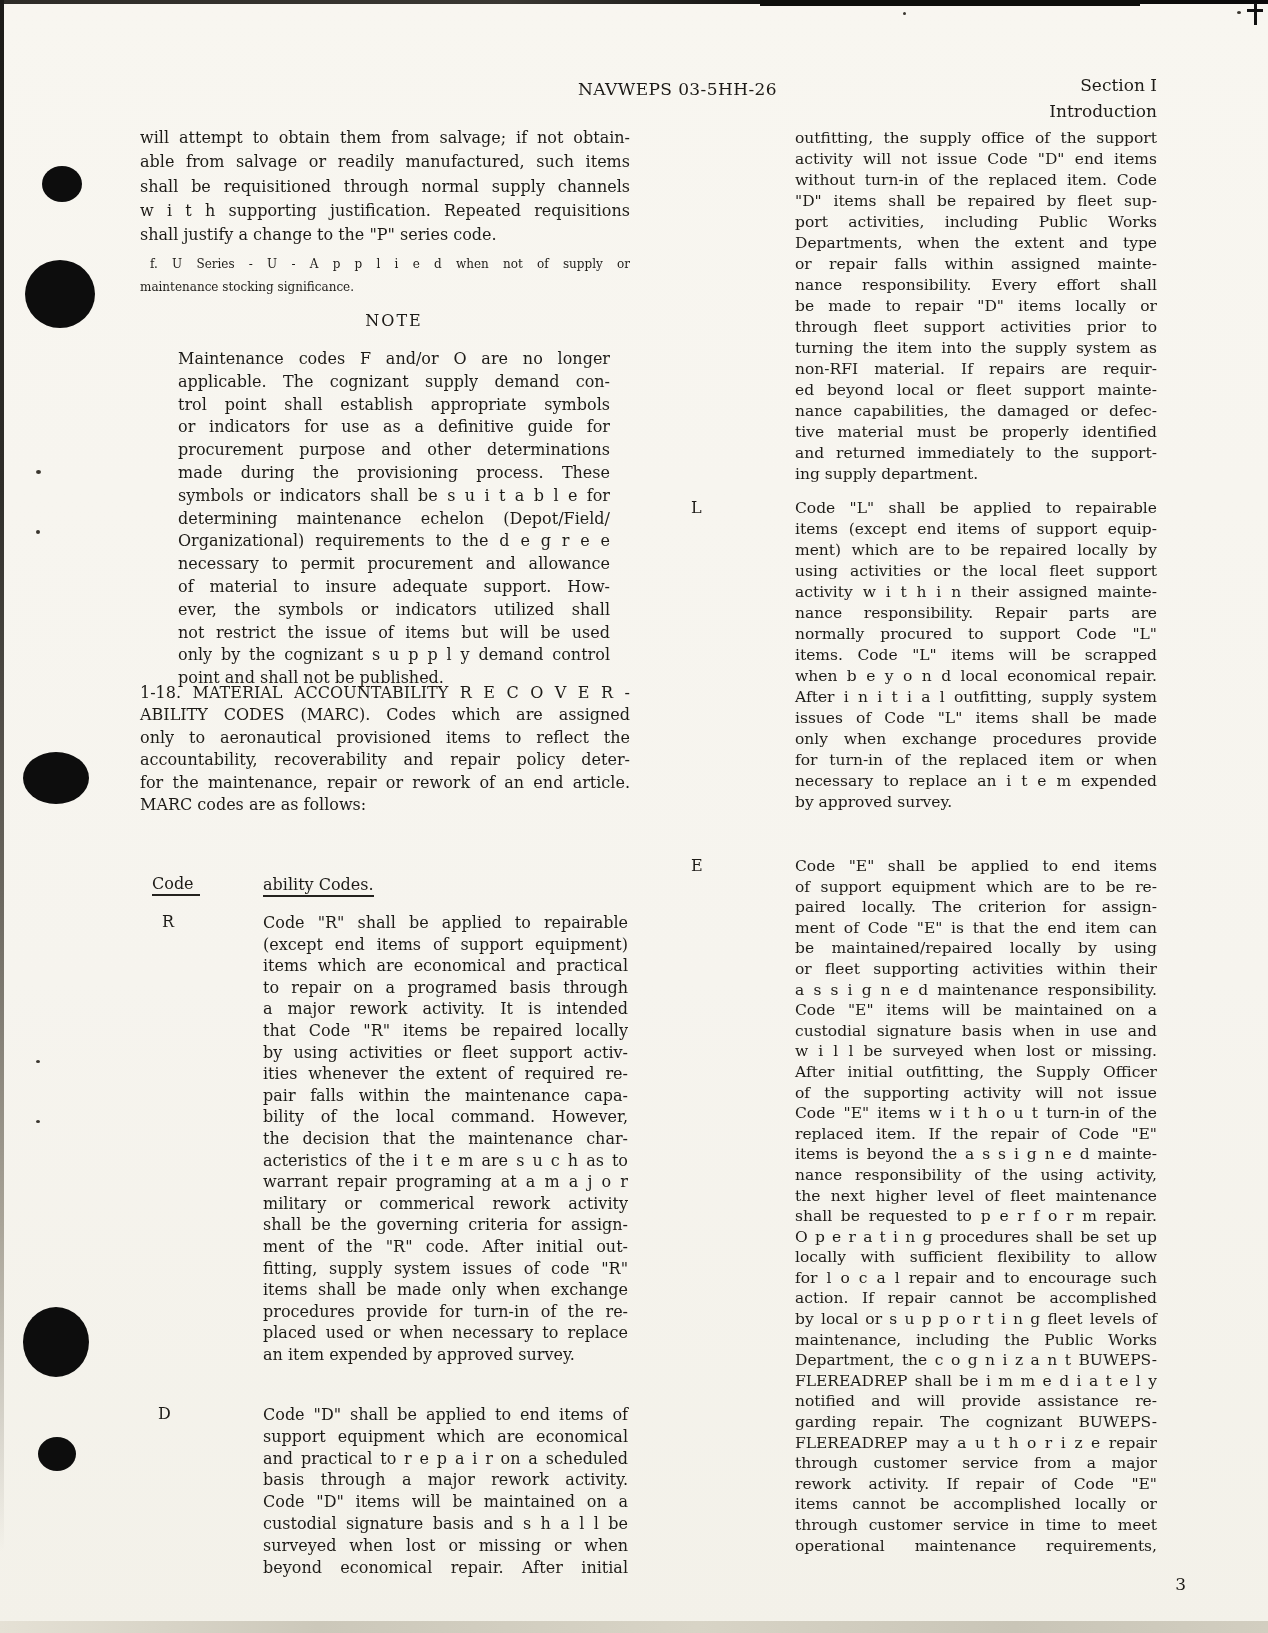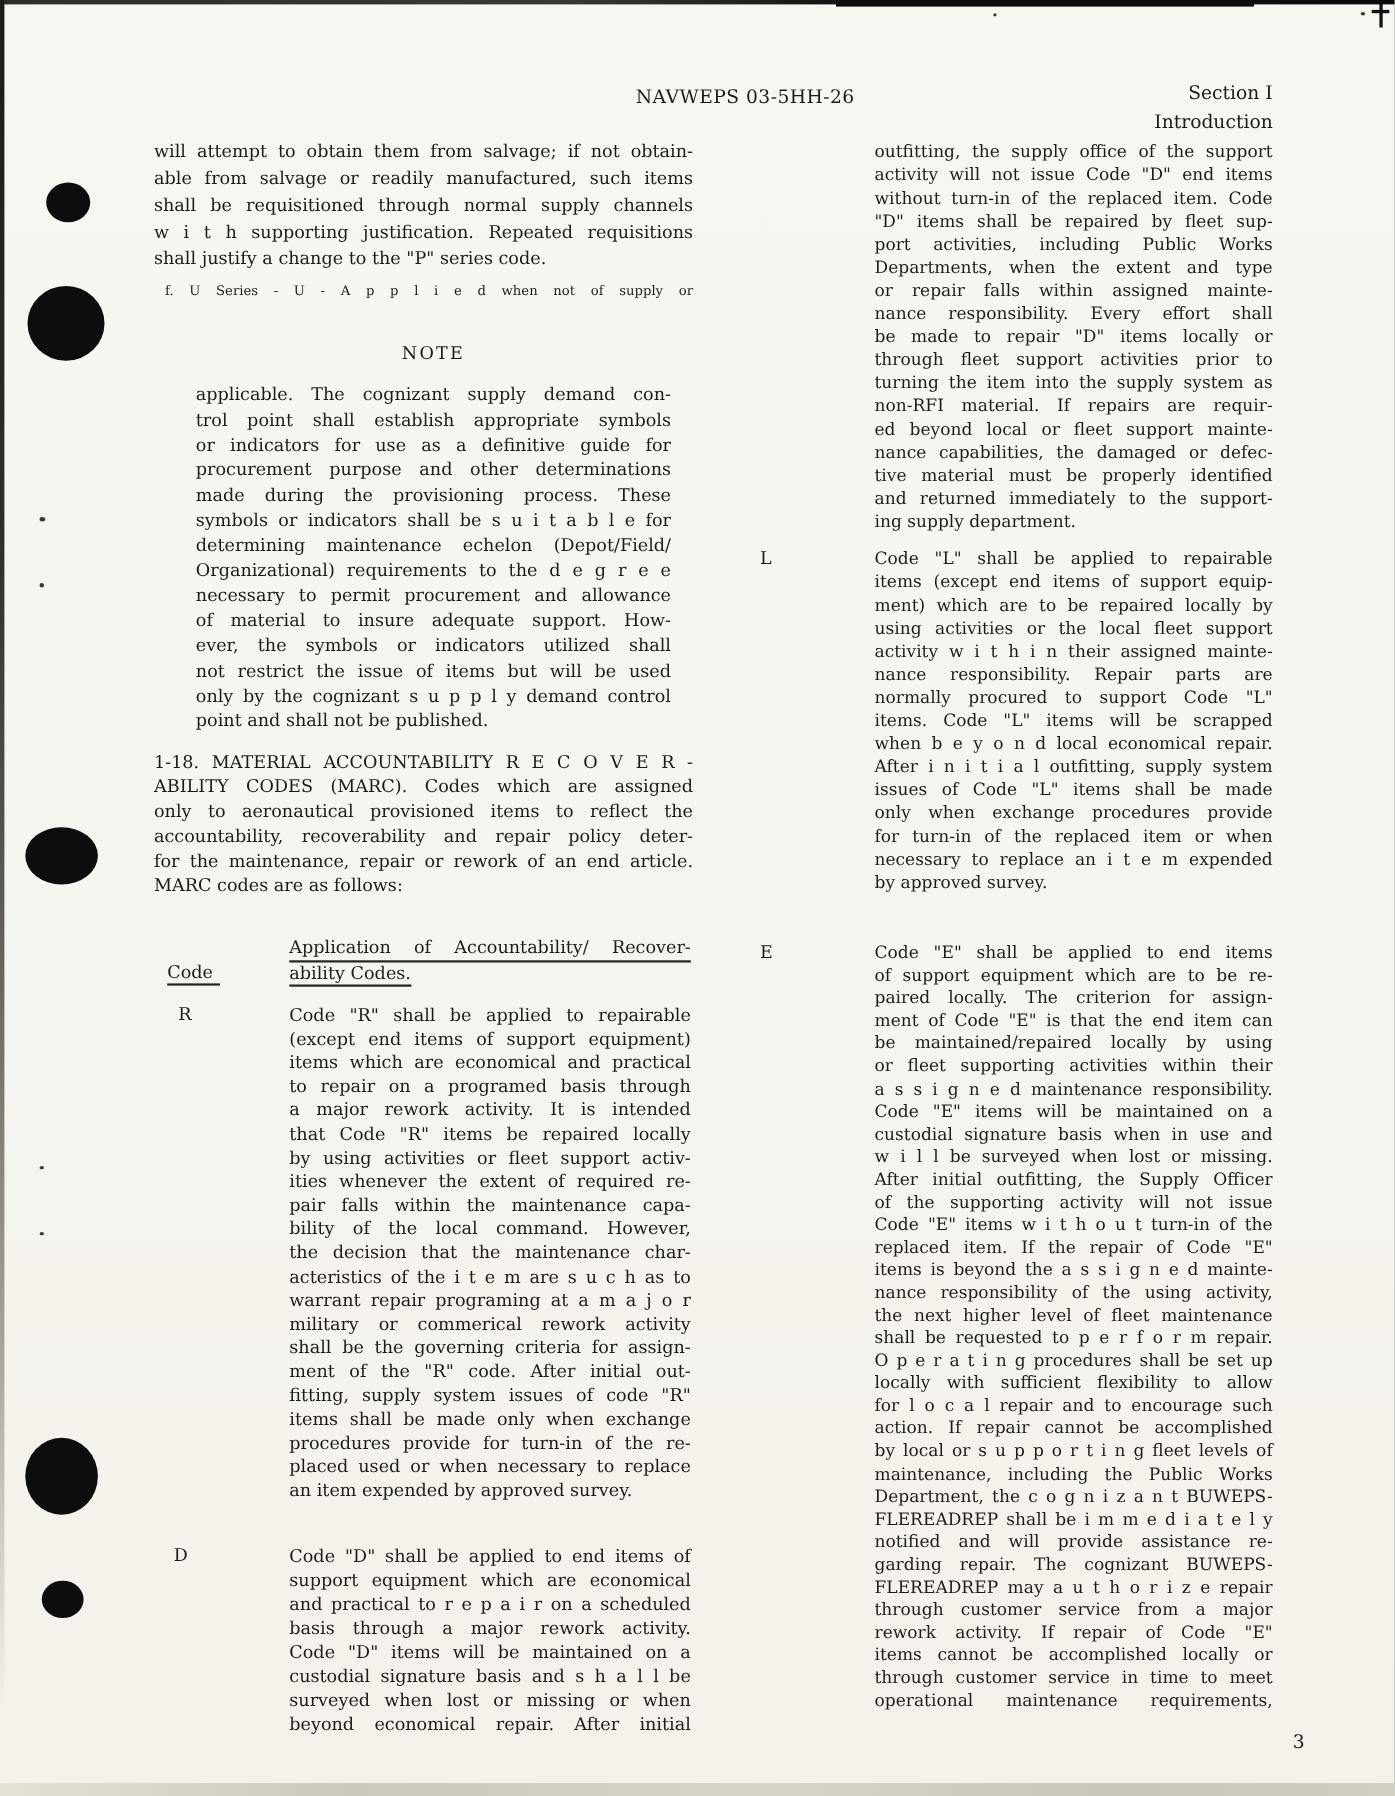--- a/index.html
+++ b/index.html
@@ -77,23 +77,25 @@
 
   <div class="blk" id="para1">
       <div class="tline">will attempt to obtain them from salvage; if not obtain-</div>
       <div class="tline">able from salvage or readily manufactured,  such items</div>
       <div class="tline">shall be requisitioned through normal supply channels</div>
       <div class="tline">w i t h  supporting justification.   Repeated requisitions</div>
       <div class="tline endline">shall justify a change to the "P" series code.</div>
     </div>
   <div class="blk" id="paraf">
       <div class="tline">f.  U Series - U - A p p l i e d  when not of supply  or</div>
+      <div class="tline endline">maintenance stocking significance.</div>
     </div>
   <div class="note-head">NOTE</div>
   <div class="blk" id="notep">
+      <div class="tline">Maintenance  codes  F  and/or  O  are  no longer</div>
       <div class="tline">applicable.   The cognizant supply demand con-</div>
       <div class="tline">trol  point shall  establish  appropriate  symbols</div>
       <div class="tline">or  indicators  for  use  as  a  definitive  guide for</div>
       <div class="tline">procurement purpose and other  determinations</div>
       <div class="tline">made during the provisioning process.   These</div>
       <div class="tline">symbols  or indicators  shall be s u i t a b l e  for</div>
       <div class="tline">determining maintenance echelon (Depot/Field/</div>
       <div class="tline">Organizational)  requirements  to the d e g r e e</div>
       <div class="tline">necessary to permit procurement and allowance</div>
       <div class="tline">of  material  to  insure  adequate  support.   How-</div>
@@ -104,23 +106,20 @@
     </div>
   <div class="blk" id="p118">
       <div class="tline">1-18.   MATERIAL ACCOUNTABILITY R E C O V E R -</div>
       <div class="tline">ABILITY CODES (MARC).    Codes  which  are  assigned</div>
       <div class="tline">only  to  aeronautical  provisioned  items  to  reflect  the</div>
       <div class="tline">accountability,  recoverability and repair  policy  deter-</div>
       <div class="tline">for the maintenance,  repair or rework of an end article.</div>
       <div class="tline endline">MARC codes are as follows:</div>
     </div>
 
-  <div class="blk" id="apph1">
-    <div class="tline ulined">Application  of  Accountability/  Recover-</div>
-  </div>
   <div class="blk" id="apph2">
     <span class="ulined">ability Codes.</span>
   </div>
   <div class="blk" id="codeh">
     <span class="ulined" style="padding-right:6px;">Code</span>
   </div>
 
   <div class="code-letter" style="left:162px;top:912px;">R</div>
   <div class="blk" id="rowR">
       <div class="tline">Code  "R"  shall  be  applied  to  repairable</div>

